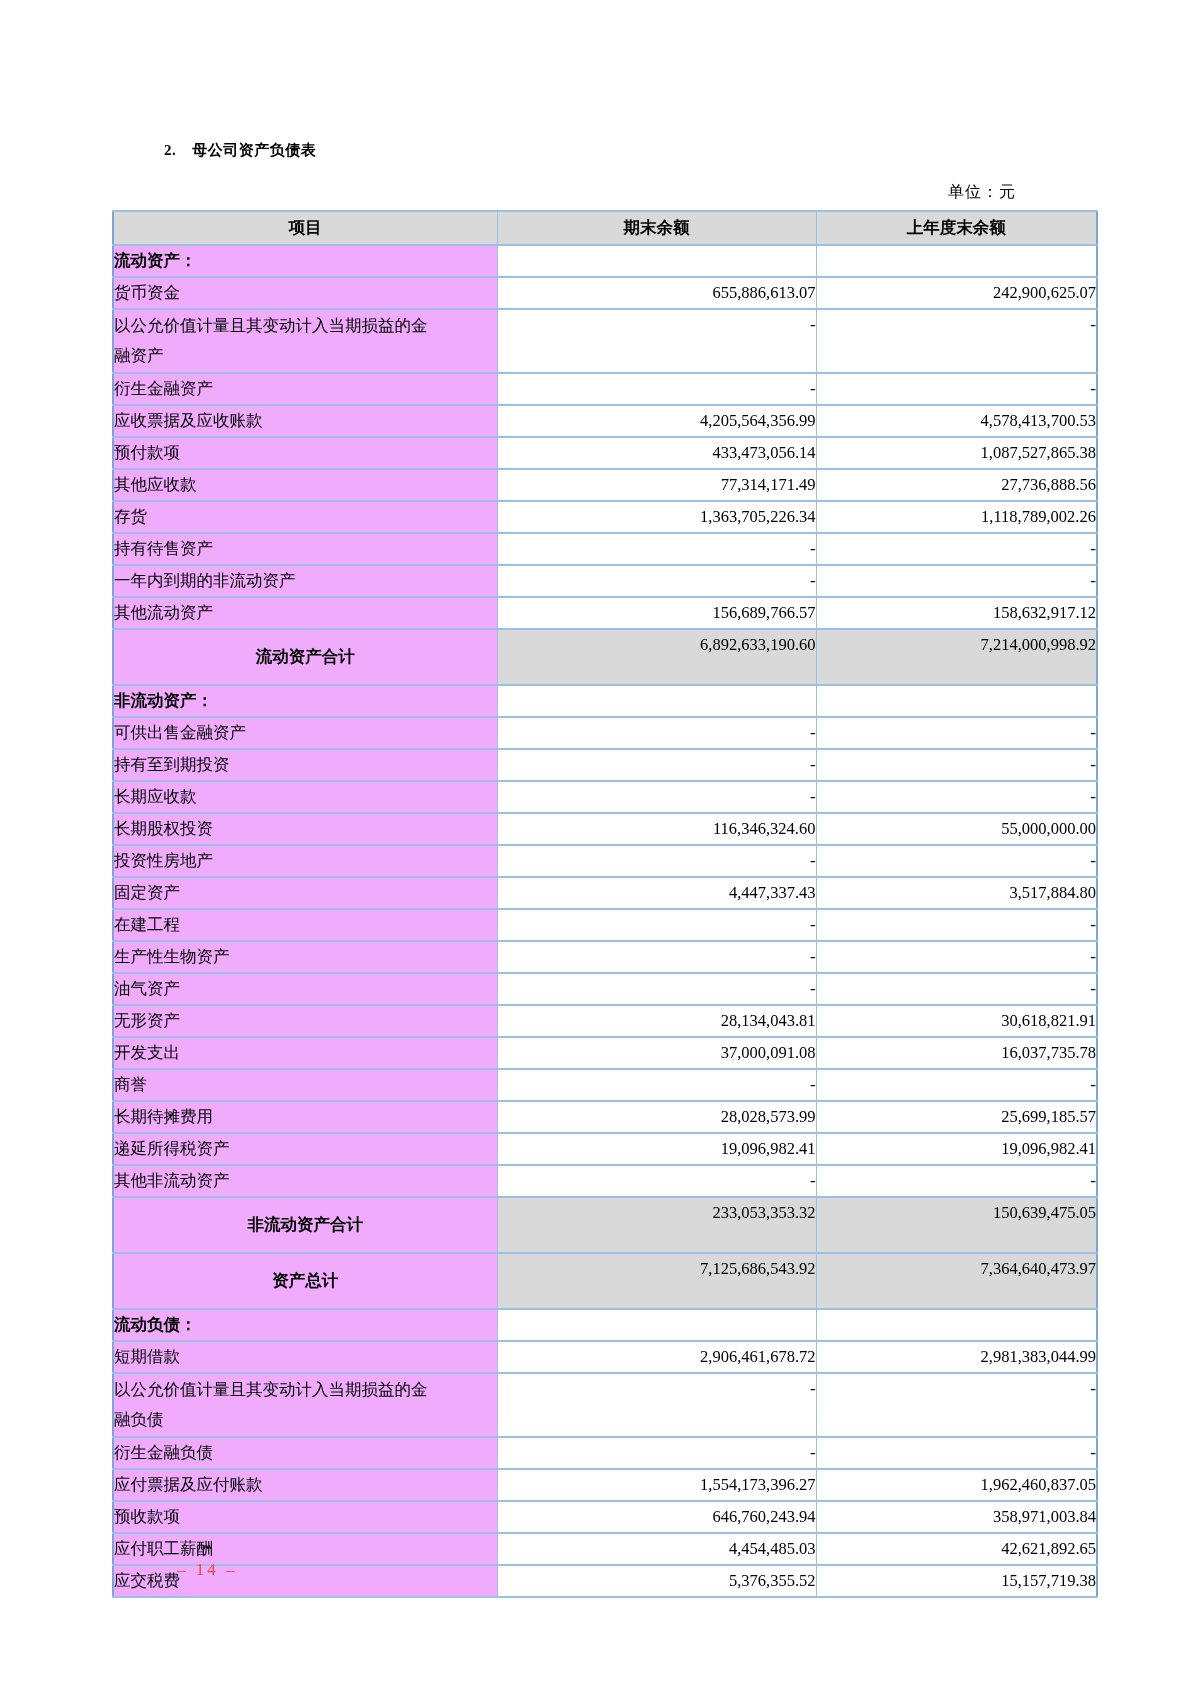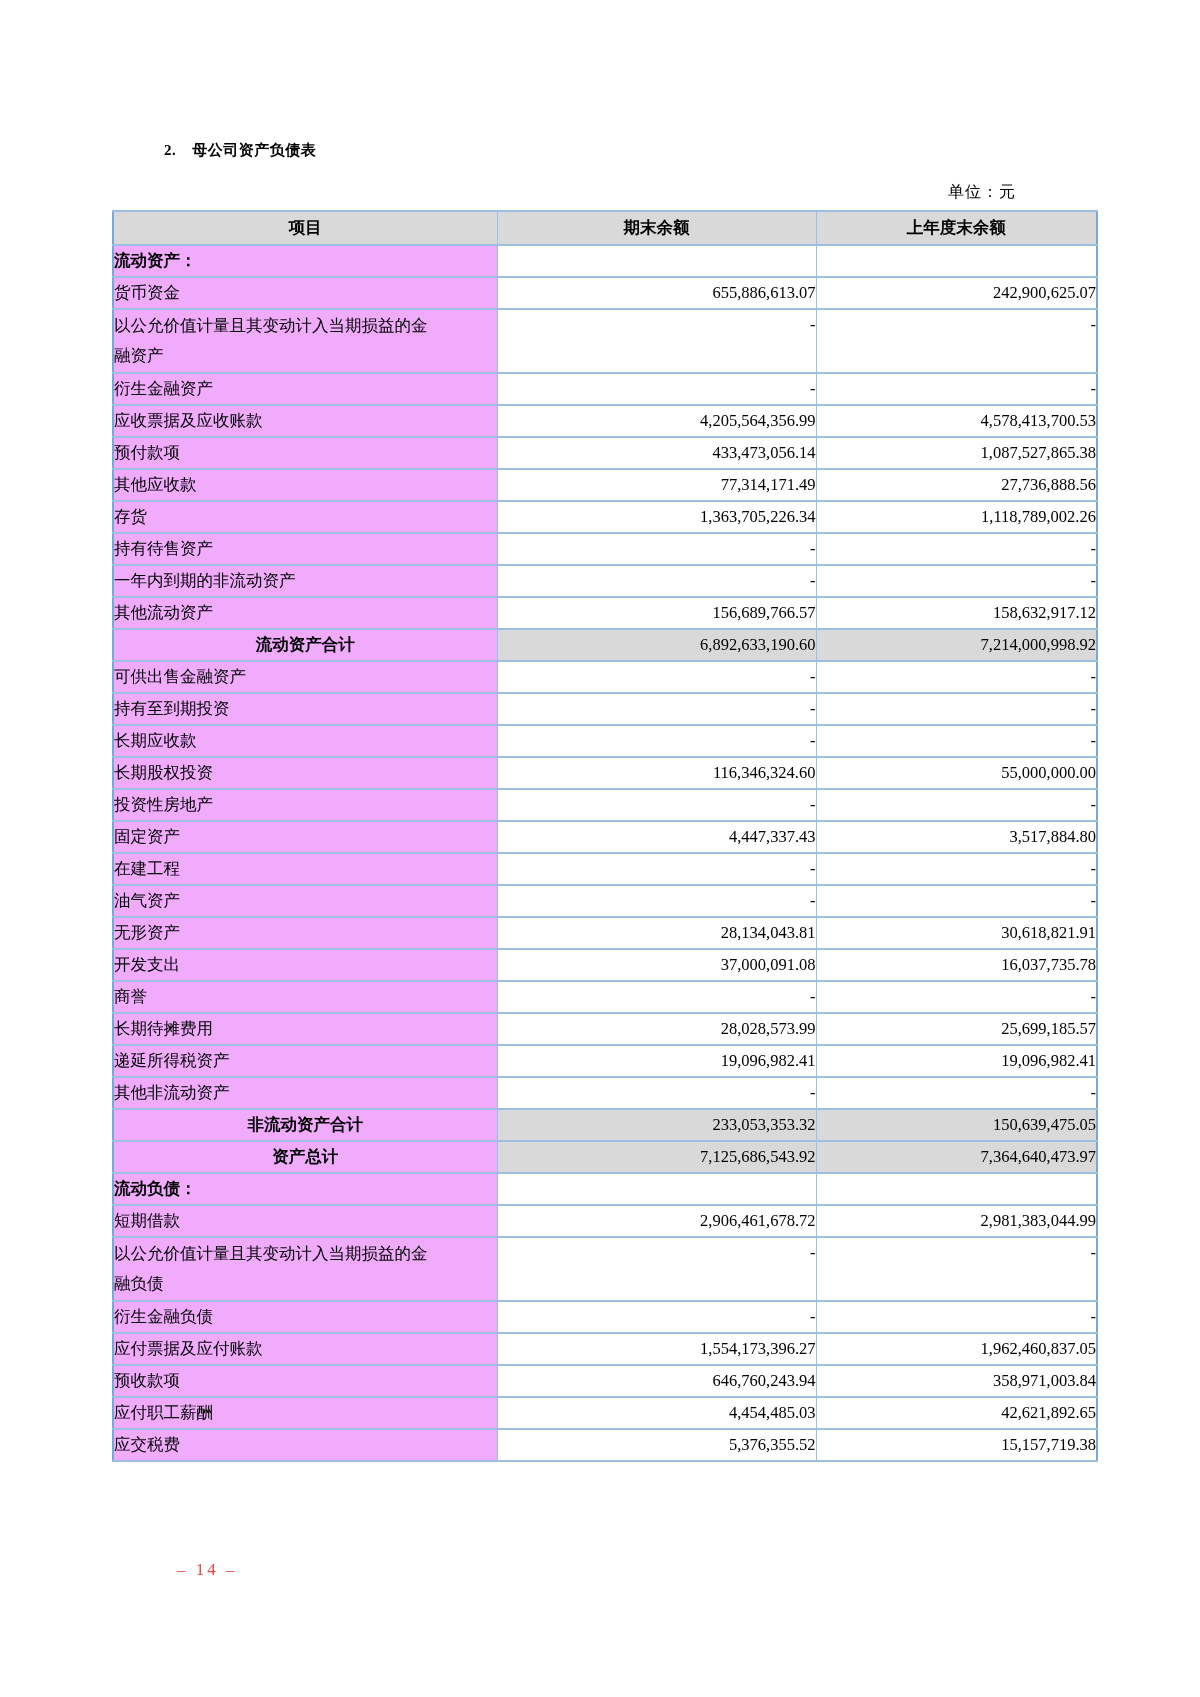--- a/index.html
+++ b/index.html
@@ -78,21 +78,21 @@
     background: #ffffff;
     text-align: right;
     padding: 1px 12px 0 4px;
     line-height: 30px;
     vertical-align: top;
   }
   tr.row-section td.c-label { font-weight: bold; }
   tr.row-total td.c-label {
     font-weight: bold;
     text-align: center;
-    padding: 0 4px;
+    padding: 12px 4px;
   }
   tr.row-total td.c-val { background: #d9d9d9; }
   .page-number {
     position: absolute;
     left: 177px;
     top: 1560px;
     font-size: 17px;
     letter-spacing: 3px;
     color: #ef4444;
     white-space: nowrap;
@@ -178,20 +178,25 @@
           <tr class="row-item">
             <td class="c-label">其他流动资产</td>
             <td class="c-val">156,689,766.57</td>
             <td class="c-val">158,632,917.12</td>
           </tr>
           <tr class="row-total">
             <td class="c-label">流动资产合计</td>
             <td class="c-val">6,892,633,190.60</td>
             <td class="c-val">7,214,000,998.92</td>
           </tr>
+          <tr class="row-section">
+            <td class="c-label">非流动资产：</td>
+            <td class="c-val"></td>
+            <td class="c-val"></td>
+          </tr>
           <tr class="row-item">
             <td class="c-label">可供出售金融资产</td>
             <td class="c-val">-</td>
             <td class="c-val">-</td>
           </tr>
           <tr class="row-item">
             <td class="c-label">持有至到期投资</td>
             <td class="c-val">-</td>
             <td class="c-val">-</td>
           </tr>
@@ -210,20 +215,25 @@
             <td class="c-val">-</td>
             <td class="c-val">-</td>
           </tr>
           <tr class="row-item">
             <td class="c-label">固定资产</td>
             <td class="c-val">4,447,337.43</td>
             <td class="c-val">3,517,884.80</td>
           </tr>
           <tr class="row-item">
             <td class="c-label">在建工程</td>
+            <td class="c-val">-</td>
+            <td class="c-val">-</td>
+          </tr>
+          <tr class="row-item">
+            <td class="c-label">生产性生物资产</td>
             <td class="c-val">-</td>
             <td class="c-val">-</td>
           </tr>
           <tr class="row-item">
             <td class="c-label">油气资产</td>
             <td class="c-val">-</td>
             <td class="c-val">-</td>
           </tr>
           <tr class="row-item">
             <td class="c-label">无形资产</td>

